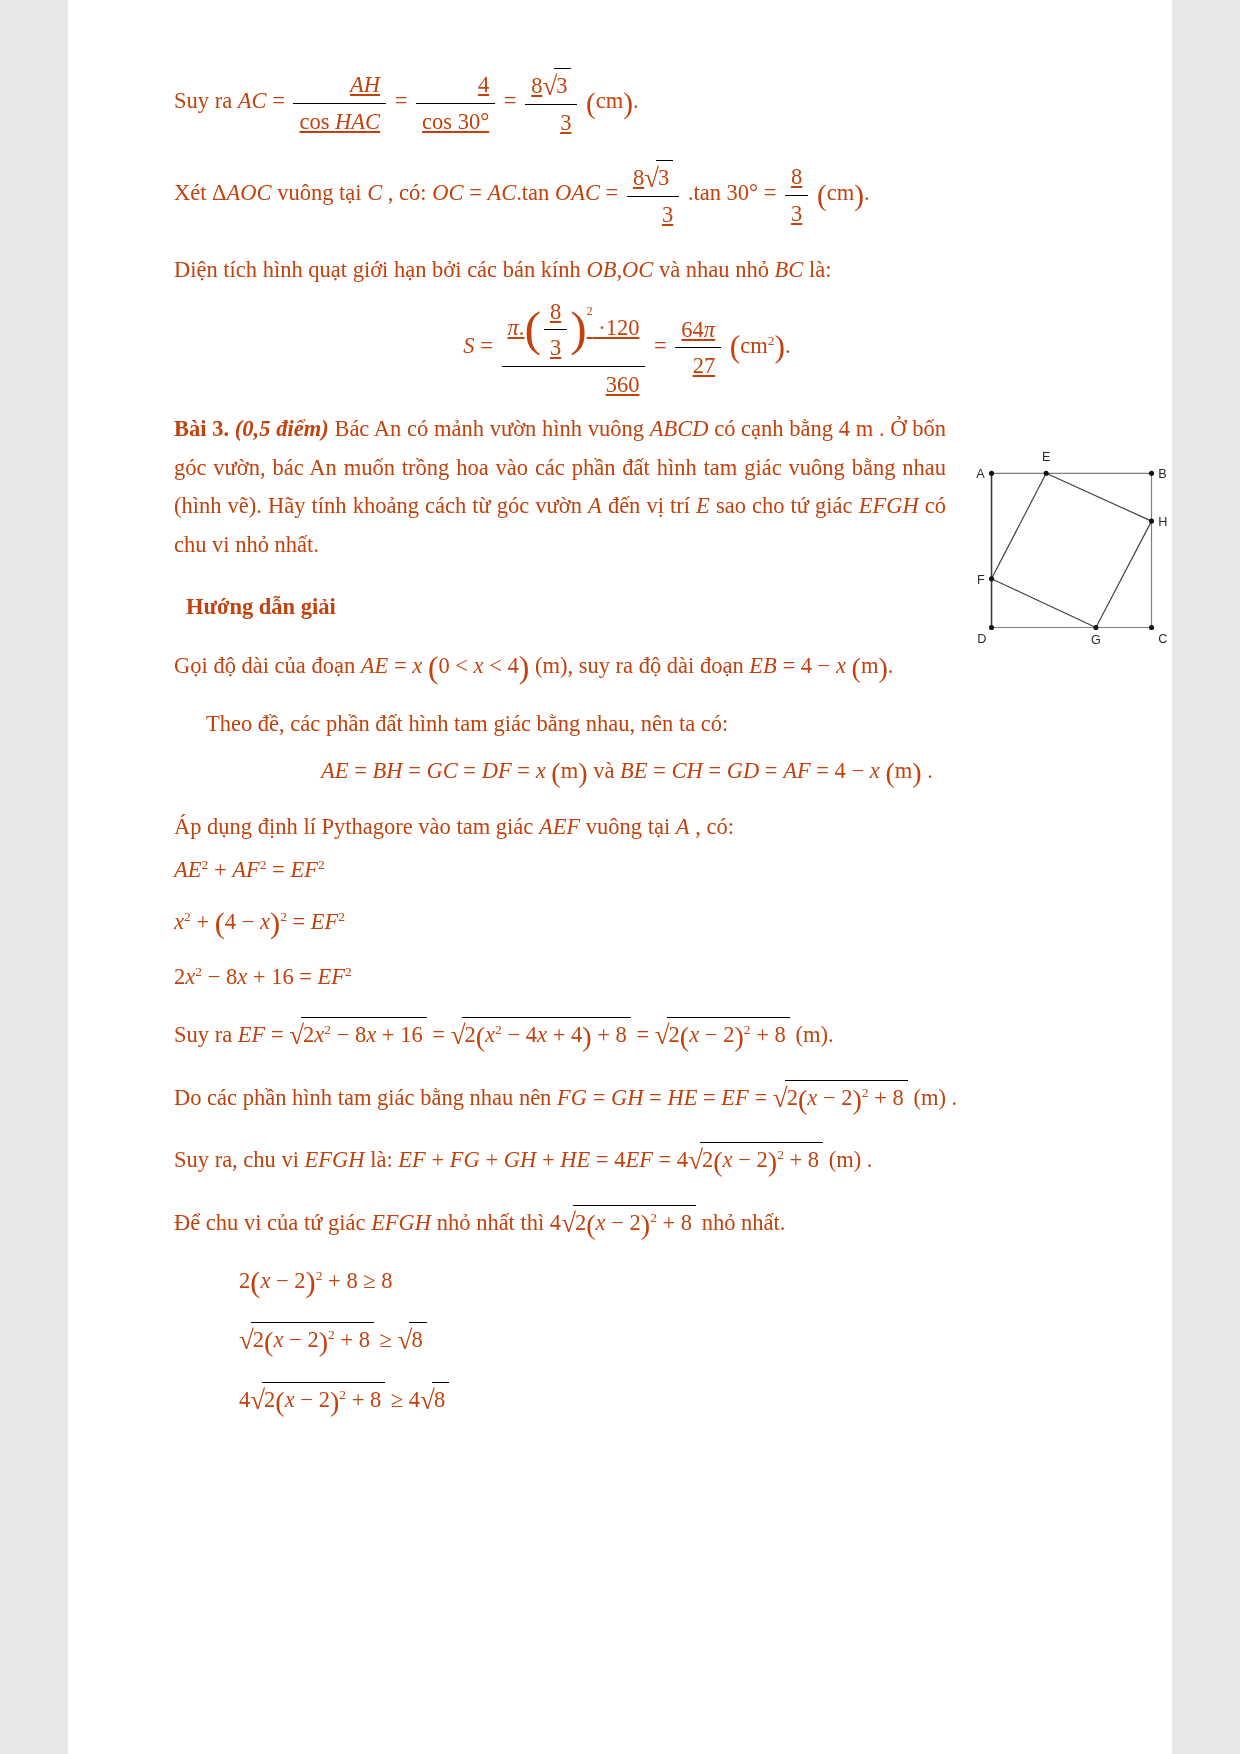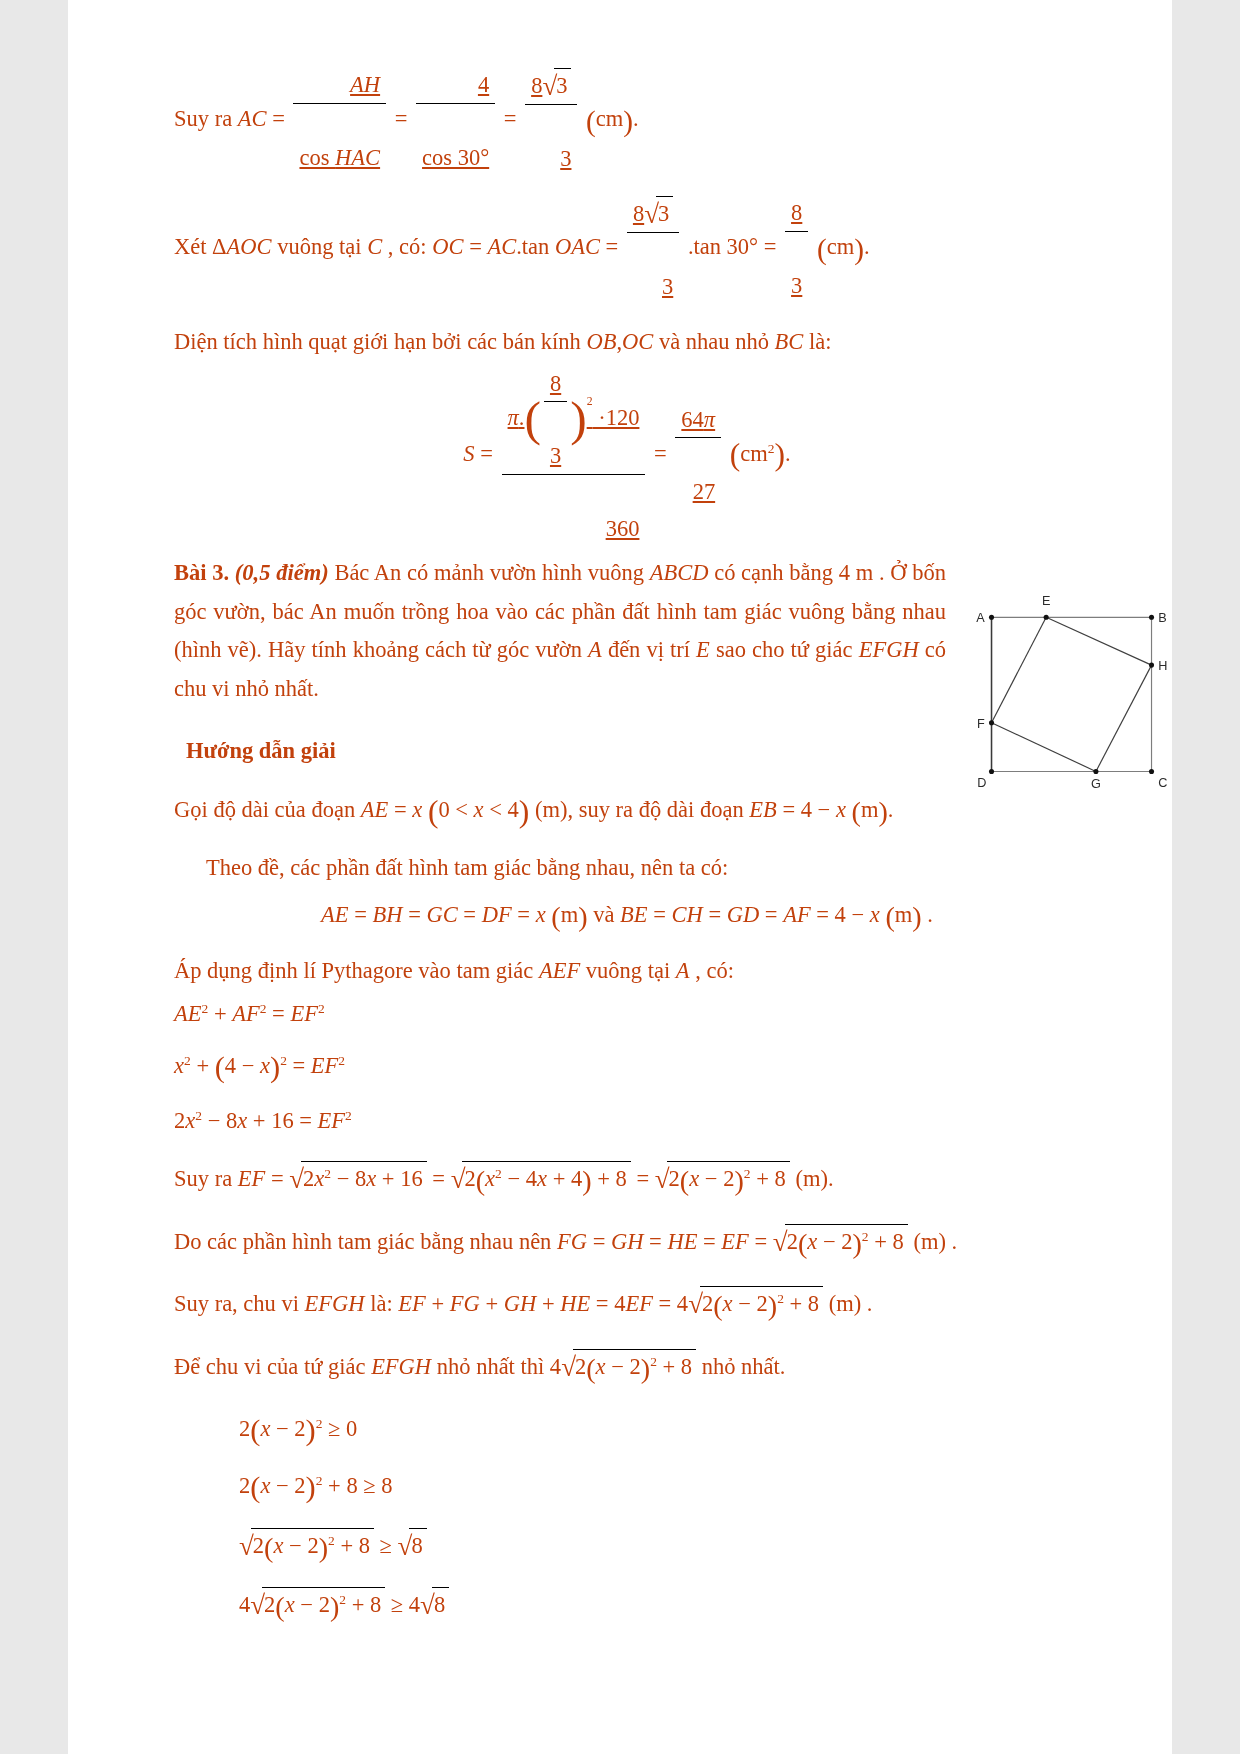--- a/index.html
+++ b/index.html
@@ -9,21 +9,21 @@
     font-family:"Liberation Serif", serif; font-size:22.5px; color:#c2410c;
   }
   .line { line-height:1.4; white-space:normal; }
   .tx { }
   .it { font-style:italic; }
   .b  { font-weight:bold; }
   .bi { font-weight:bold; font-style:italic; }
 
   .frac { display:inline-block; vertical-align:middle; text-align:right; margin:0 3px;text-decoration:underline; }
   .fn { display:block; border-bottom:1.4px solid #000; padding:0 6px 2px; }
-  .fd { display:block; padding:2px 6px 0;margin-top:36px; }
+  .fd { display:block; padding:2px 6px 0; }
 
   sup.sp { font-size:60%; line-height:0; }
   sup.sp.hi { vertical-align:1.7em; font-size:52%; }
 
   .sqrt { display:inline-block; white-space:nowrap; }
   .sq-sign { display:inline-block; font-size:120%; line-height:1; vertical-align:-2px; margin-right:-3px; }
   .sq-body { display:inline-block; border-top:1.6px solid #000; padding:1px 4px 0 2px; }
 
   .par { display:inline-block; vertical-align:middle; line-height:0.85; }
 
@@ -91,19 +91,18 @@
       <div class="line" style="margin-top: 26px; margin-left: 32px;"><span class="tx">Theo đề, các phần đất hình tam giác bằng nhau, nên ta có:</span></div>
       <div class="line" style="text-align: center; margin-top: 16px;"><span class="tx it">AE</span><span class="tx"> = </span><span class="tx it">BH</span><span class="tx"> = </span><span class="tx it">GC</span><span class="tx"> = </span><span class="tx it">DF</span><span class="tx"> = </span><span class="tx it">x</span><span class="tx"> </span><span class="par" style="font-size: 125%;">(</span><span class="tx">m</span><span class="par" style="font-size: 125%;">)</span><span class="tx"> và </span><span class="tx it">BE</span><span class="tx"> = </span><span class="tx it">CH</span><span class="tx"> = </span><span class="tx it">GD</span><span class="tx"> = </span><span class="tx it">AF</span><span class="tx"> = 4 − </span><span class="tx it">x</span><span class="tx"> </span><span class="par" style="font-size: 125%;">(</span><span class="tx">m</span><span class="par" style="font-size: 125%;">)</span><span class="tx"> .</span></div>
       <div class="line" style="margin-top: 24px;"><span class="tx">Áp dụng định lí Pythagore vào tam giác </span><span class="tx it">AEF</span><span class="tx"> vuông tại </span><span class="tx it">A</span><span class="tx"> , có:</span></div>
       <div class="line" style="margin-top: 12px;"><span class="tx it">AE</span><sup class="sp">2</sup><span class="tx"> + </span><span class="tx it">AF</span><sup class="sp">2</sup><span class="tx"> = </span><span class="tx it">EF</span><sup class="sp">2</sup></div>
       <div class="line" style="margin-top: 20px;"><span class="tx it">x</span><sup class="sp">2</sup><span class="tx"> + </span><span class="par" style="font-size: 135%;">(</span><span class="tx">4 − </span><span class="tx it">x</span><span class="par" style="font-size: 135%;">)</span><sup class="sp">2</sup><span class="tx"> = </span><span class="tx it">EF</span><sup class="sp">2</sup></div>
       <div class="line" style="margin-top: 24px;"><span class="tx">2</span><span class="tx it">x</span><sup class="sp">2</sup><span class="tx"> − 8</span><span class="tx it">x</span><span class="tx"> + 16 = </span><span class="tx it">EF</span><sup class="sp">2</sup></div>
       <div class="line" style="margin-top: 24px;"><span class="tx">Suy ra </span><span class="tx it">EF</span><span class="tx"> = </span><span class="sqrt"><span class="sq-sign">√</span><span class="sq-body"><span class="tx">2</span><span class="tx it">x</span><sup class="sp">2</sup><span class="tx"> − 8</span><span class="tx it">x</span><span class="tx"> + 16</span></span></span><span class="tx"> = </span><span class="sqrt"><span class="sq-sign">√</span><span class="sq-body"><span class="tx">2</span><span class="par" style="font-size: 125%;">(</span><span class="tx it">x</span><sup class="sp">2</sup><span class="tx"> − 4</span><span class="tx it">x</span><span class="tx"> + 4</span><span class="par" style="font-size: 125%;">)</span><span class="tx"> + 8</span></span></span><span class="tx"> = </span><span class="sqrt"><span class="sq-sign">√</span><span class="sq-body"><span class="tx">2</span><span class="par" style="font-size: 125%;">(</span><span class="tx it">x</span><span class="tx"> − 2</span><span class="par" style="font-size: 125%;">)</span><sup class="sp">2</sup><span class="tx"> + 8</span></span></span><span class="tx"> (m).</span></div>
       <div class="line" style="margin-top: 30px;"><span class="tx">Do các phần hình tam giác bằng nhau nên </span><span class="tx it">FG</span><span class="tx"> = </span><span class="tx it">GH</span><span class="tx"> = </span><span class="tx it">HE</span><span class="tx"> = </span><span class="tx it">EF</span><span class="tx"> = </span><span class="sqrt"><span class="sq-sign">√</span><span class="sq-body"><span class="tx">2</span><span class="par" style="font-size: 125%;">(</span><span class="tx it">x</span><span class="tx"> − 2</span><span class="par" style="font-size: 125%;">)</span><sup class="sp">2</sup><span class="tx"> + 8</span></span></span><span class="tx"> (m) .</span></div>
       <div class="line" style="margin-top: 28px;"><span class="tx">Suy ra, chu vi </span><span class="tx it">EFGH</span><span class="tx"> là: </span><span class="tx it">EF</span><span class="tx"> + </span><span class="tx it">FG</span><span class="tx"> + </span><span class="tx it">GH</span><span class="tx"> + </span><span class="tx it">HE</span><span class="tx"> = 4</span><span class="tx it">EF</span><span class="tx"> = 4</span><span class="sqrt"><span class="sq-sign">√</span><span class="sq-body"><span class="tx">2</span><span class="par" style="font-size: 125%;">(</span><span class="tx it">x</span><span class="tx"> − 2</span><span class="par" style="font-size: 125%;">)</span><sup class="sp">2</sup><span class="tx"> + 8</span></span></span><span class="tx"> (m) .</span></div>
       <div class="line" style="margin-top: 30px;"><span class="tx">Để chu vi của tứ giác </span><span class="tx it">EFGH</span><span class="tx"> nhỏ nhất thì 4</span><span class="sqrt"><span class="sq-sign">√</span><span class="sq-body"><span class="tx">2</span><span class="par" style="font-size: 125%;">(</span><span class="tx it">x</span><span class="tx"> − 2</span><span class="par" style="font-size: 125%;">)</span><sup class="sp">2</sup><span class="tx"> + 8</span></span></span><span class="tx"> nhỏ nhất.</span></div>
-      <div class="line" style="padding-left: 65px; margin-top: 30px;"><span class="tx">2</span><span class="par" style="font-size: 135%;">(</span><span class="tx it">x</span><span class="tx"> − 2</span><span class="par" style="font-size: 135%;">)</span><sup class="sp">2</sup><span class="tx"> ≥ 0</span></div>
       <div class="line" style="padding-left: 65px; margin-top: 26px; font-family: Liberation Serif, serif;"><span class="tx">2</span><span class="par" style="font-size: 135%;">(</span><span class="tx it">x</span><span class="tx"> − 2</span><span class="par" style="font-size: 135%;">)</span><sup class="sp">2</sup><span class="tx"> + 8 ≥ 8</span></div>
       <div class="line" style="padding-left: 65px; margin-top: 26px;"><span class="sqrt"><span class="sq-sign">√</span><span class="sq-body"><span class="tx">2</span><span class="par" style="font-size: 125%;">(</span><span class="tx it">x</span><span class="tx"> − 2</span><span class="par" style="font-size: 125%;">)</span><sup class="sp">2</sup><span class="tx"> + 8</span></span></span><span class="tx"> ≥ </span><span class="sqrt"><span class="sq-sign">√</span><span class="sq-body"><span class="tx">8</span></span></span></div>
       <div class="line" style="padding-left: 65px; margin-top: 26px;"><span class="tx">4</span><span class="sqrt"><span class="sq-sign">√</span><span class="sq-body"><span class="tx">2</span><span class="par" style="font-size: 125%;">(</span><span class="tx it">x</span><span class="tx"> − 2</span><span class="par" style="font-size: 125%;">)</span><sup class="sp">2</sup><span class="tx"> + 8</span></span></span><span class="tx"> ≥ 4</span><span class="sqrt"><span class="sq-sign">√</span><span class="sq-body"><span class="tx">8</span></span></span></div>
     </div>
 
 </div>
 
 </body></html>

